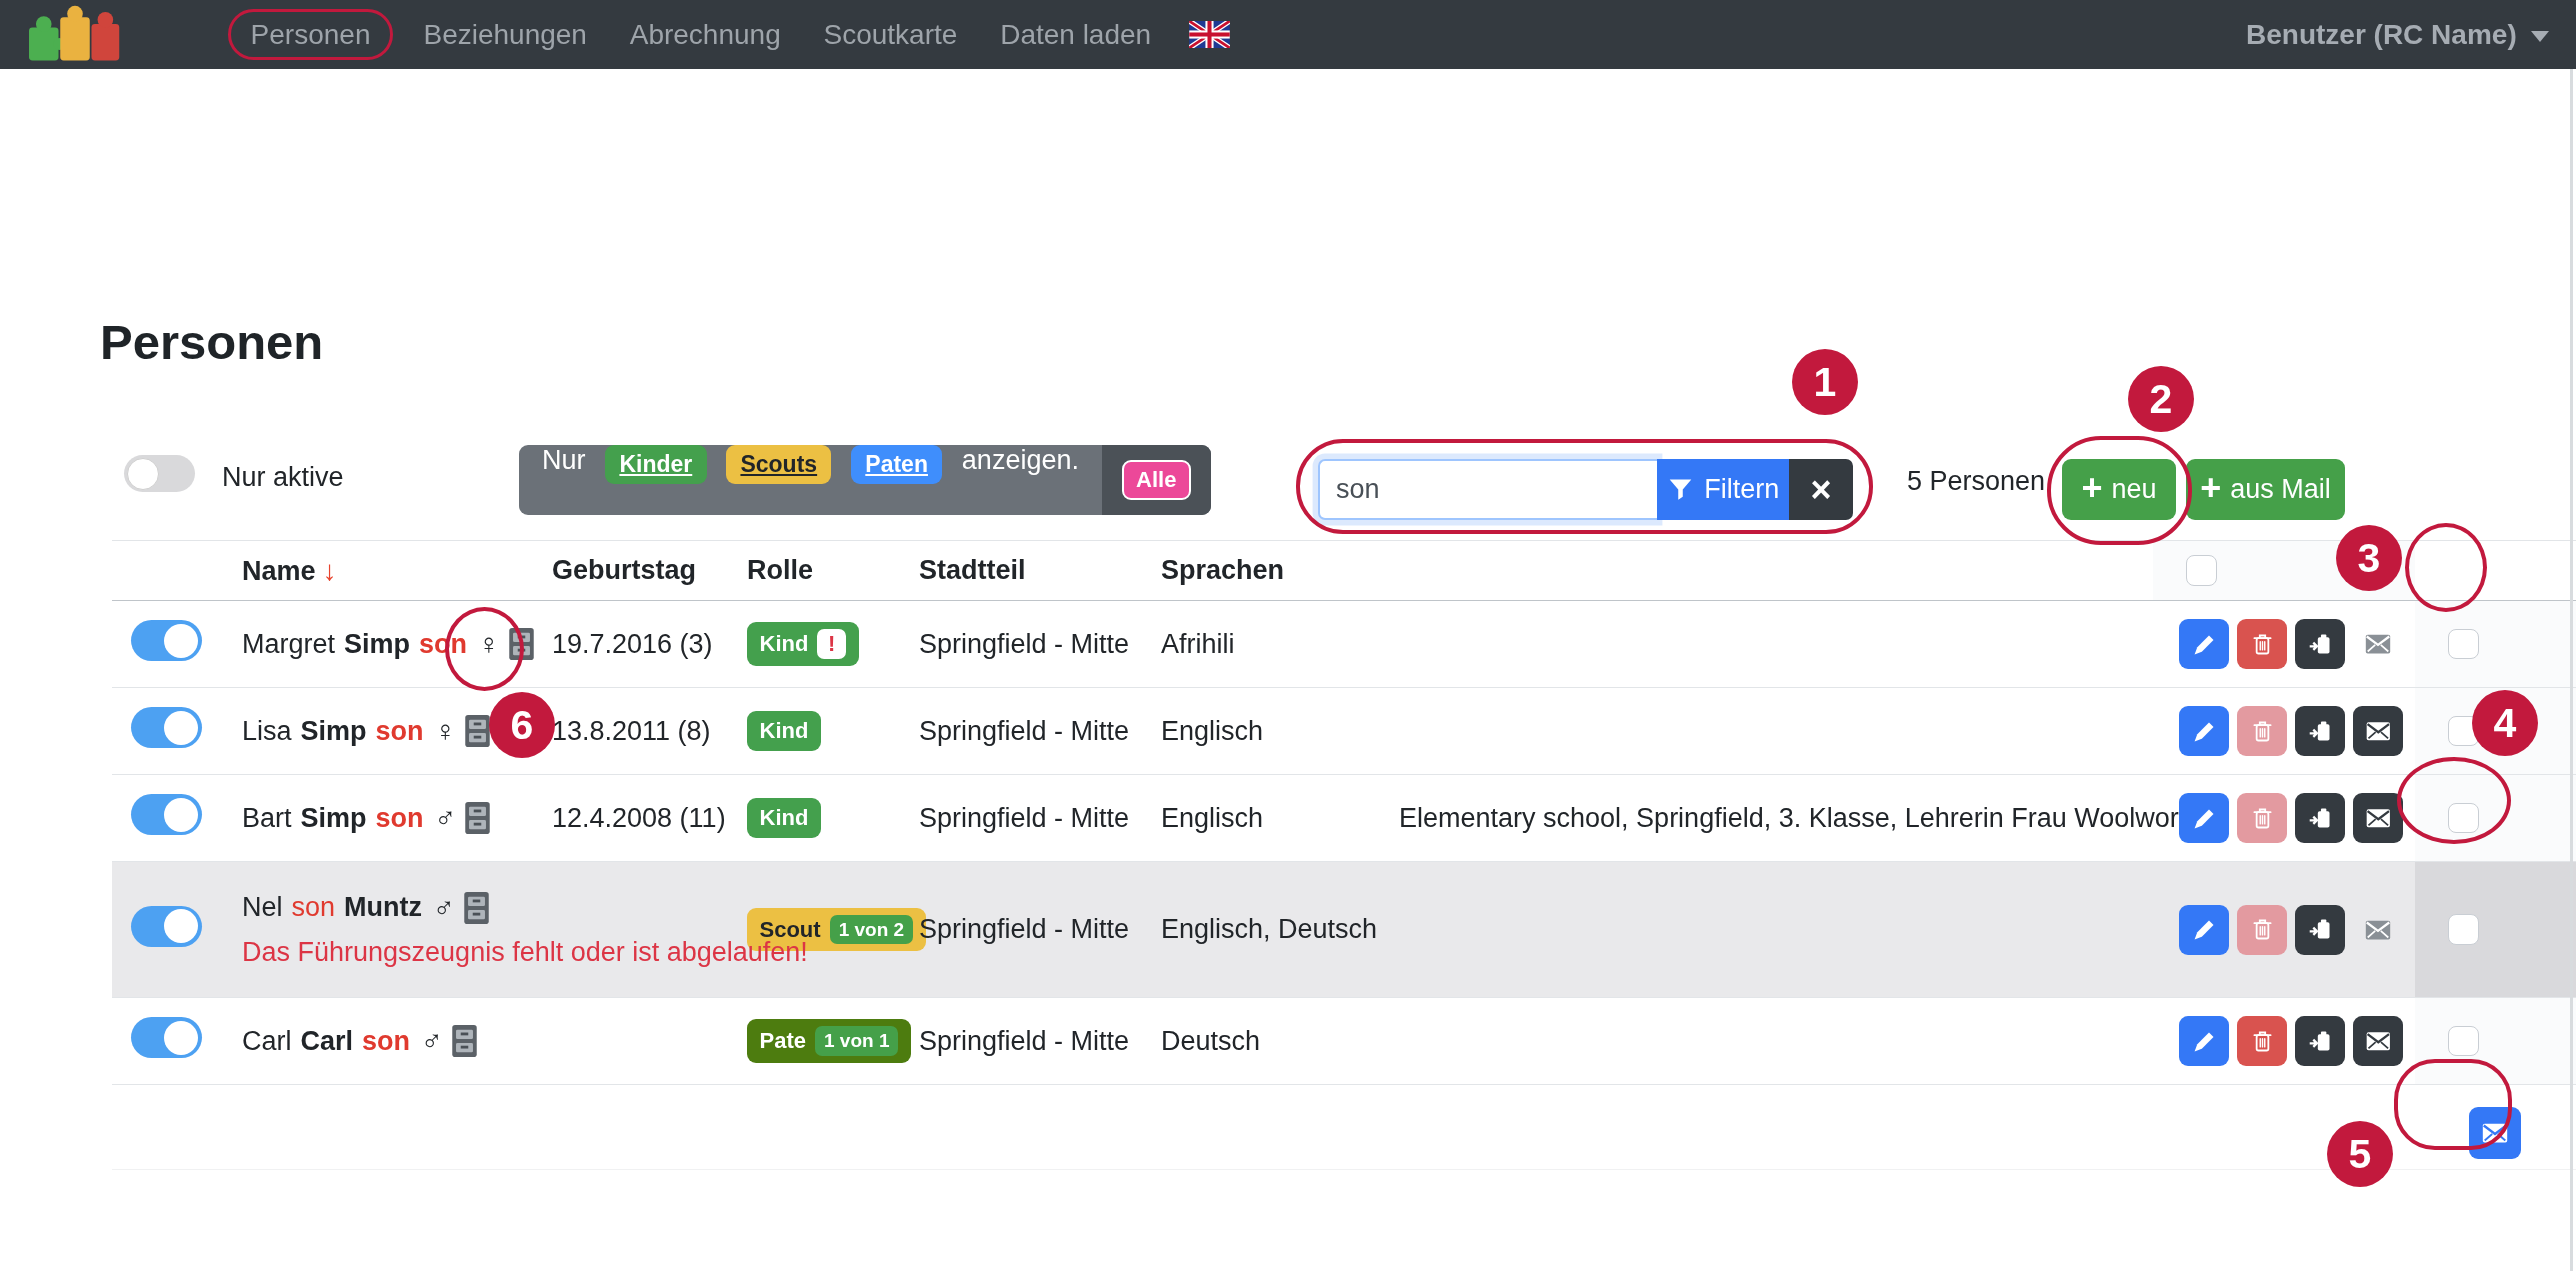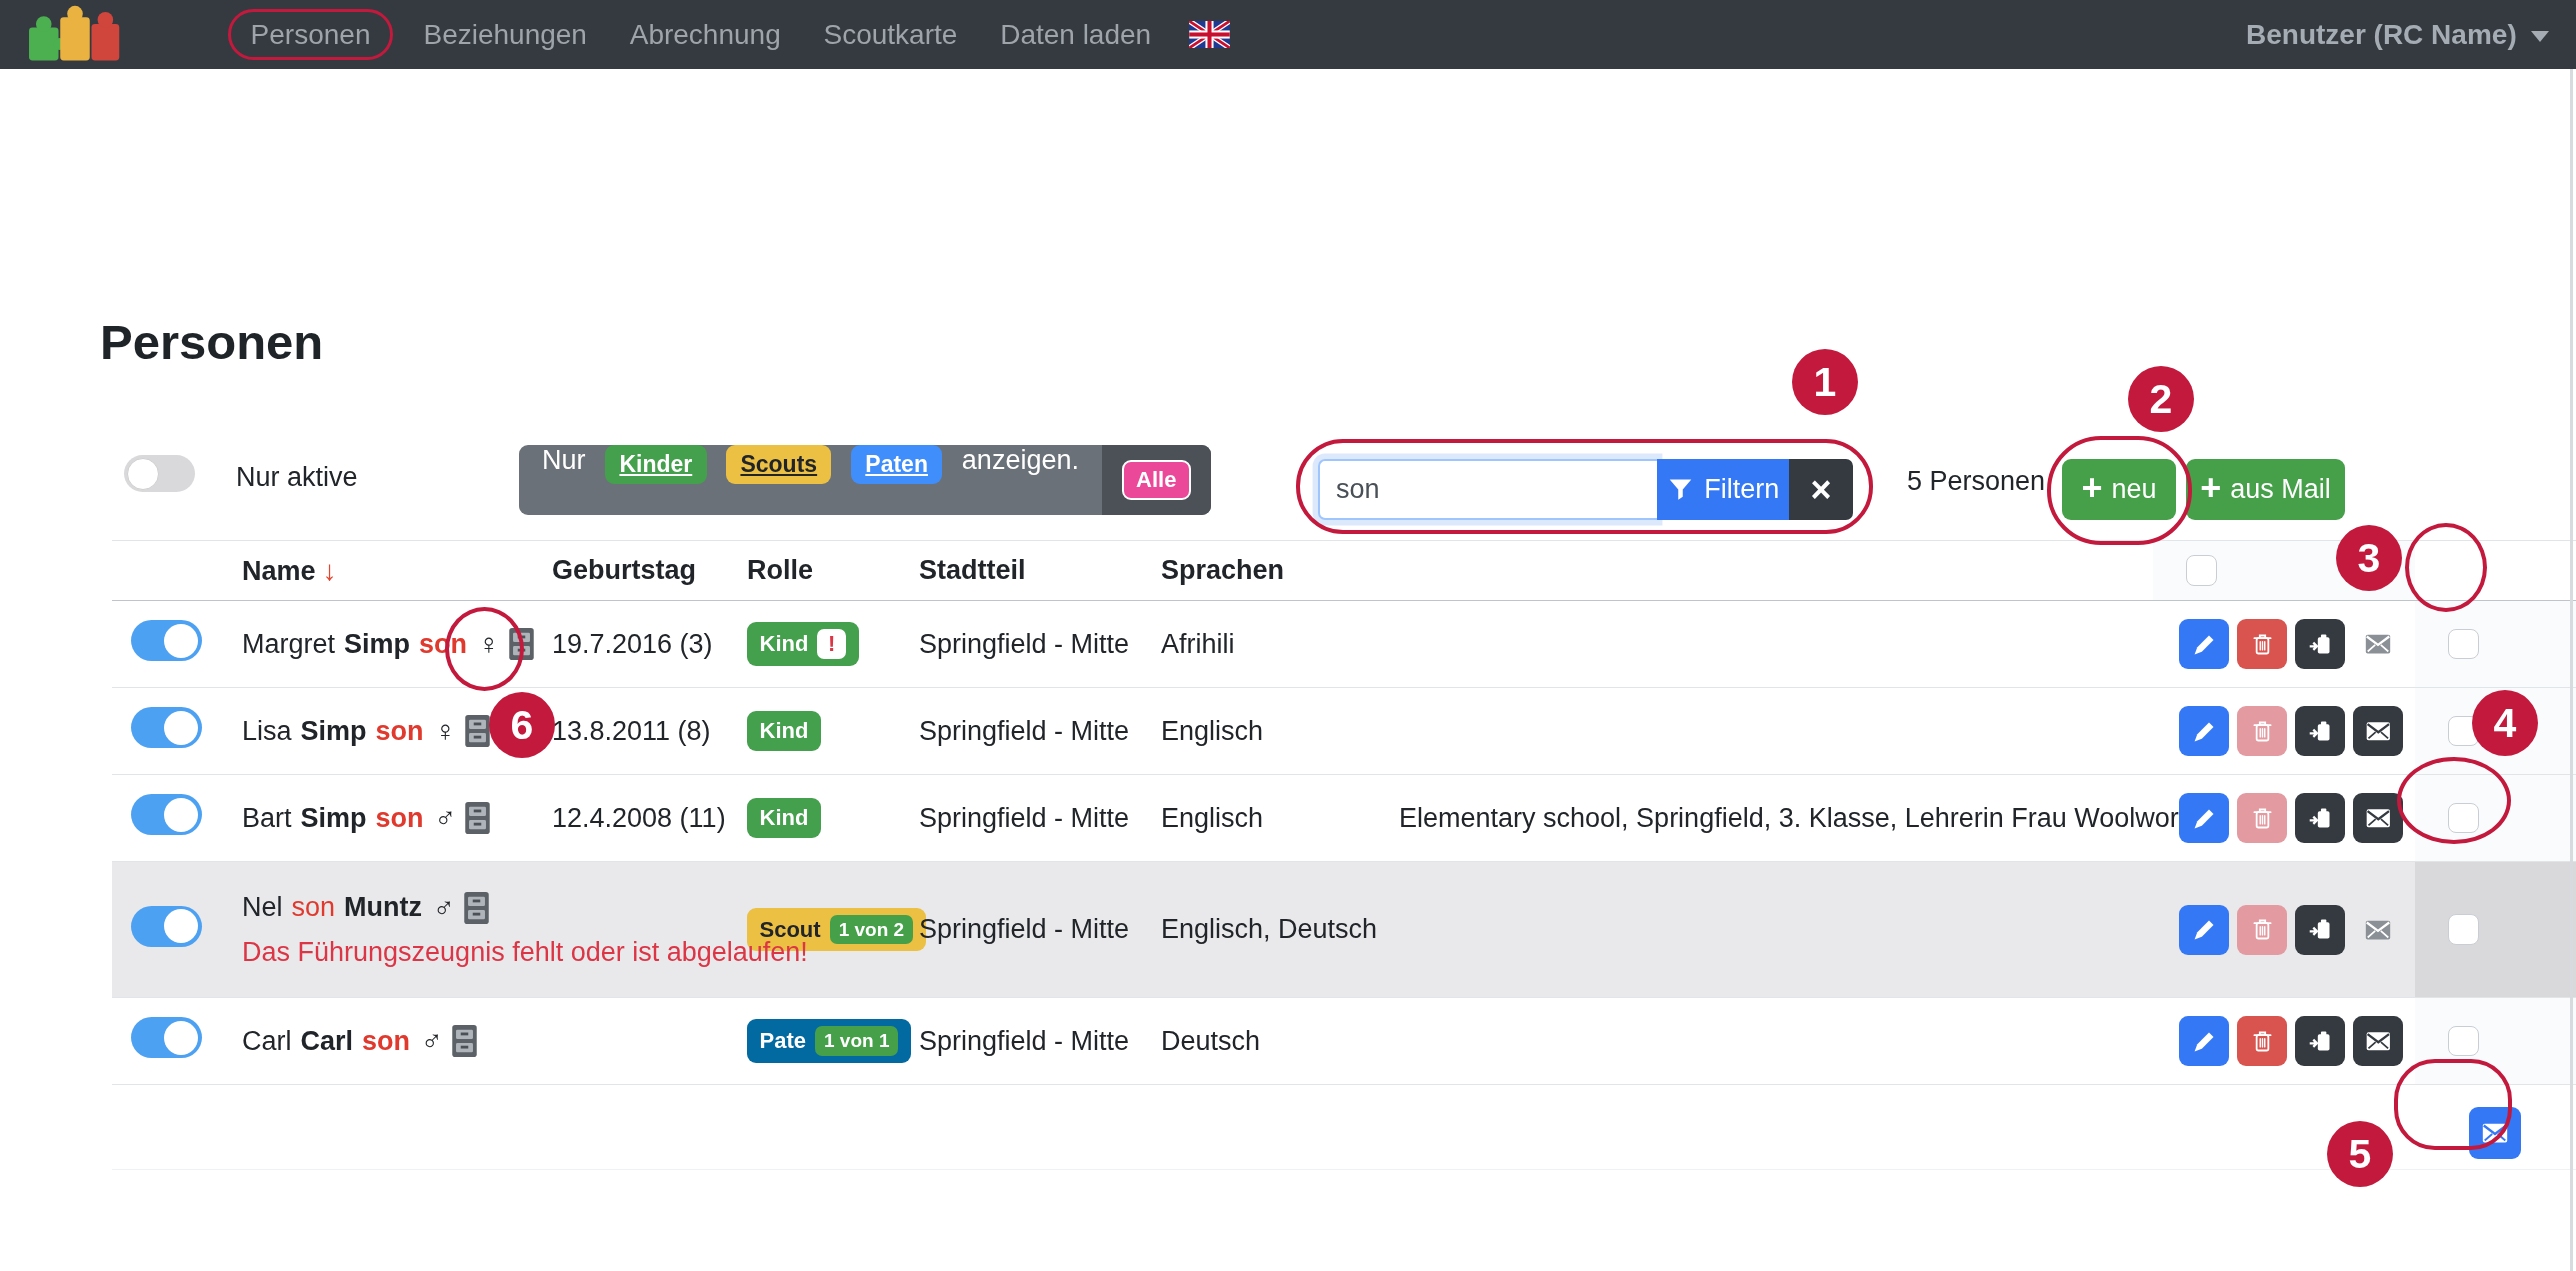--- a/index.html
+++ b/index.html
@@ -20,21 +20,21 @@
 
   
   .page-title{position:absolute;left:100px;top:314px;margin:0;font-size:49px;font-weight:bold;color:#1f2428;}
 
   
   .controls{position:absolute;left:0;top:0;width:100%;height:0;}
   .switch{border-radius:892px;position:relative;}
   .switch .knob{position:absolute;border-radius:50%;background:#fff;}
   .switch.off{position:absolute;left:124px;top:455px;width:71px;height:37px;background:#d9d9db;}
   .switch.off .knob{left:2.7px;top:2.7px;width:32px;height:32px;border:0.9px solid #cfcfcf;box-sizing:border-box;}
-  .only-active{position:absolute;left:236px;top:462px;font-size:27px;}
+  .only-active{position:absolute;left:222px;top:462px;font-size:27px;}
 
   .filter-pill{position:absolute;left:519px;top:445px;height:70px;background:#6b7178;border-radius:9px;
                display:flex;align-items:stretch;overflow:hidden;}
   .fp-main{display:flex;align-items:flex-start;gap:19.6px;padding:0 23px;color:#fff;font-size:27px;}
   .fbadge{font-weight:bold;font-size:23px;padding:6.2px 14.3px;border-radius:9px;cursor:pointer;text-decoration:underline;}
   .fbadge.kinder{background:#44a04d;color:#fff;}
   .fbadge.scouts{background:#ecc043;color:#212529;}
   .fbadge.paten{background:#3f8efc;color:#fff;}
   .fp-all{background:#4b5157;display:flex;align-items:center;padding:0 19.6px;}
   .all-chip{background:#ec4899;border:2.7px solid #fff;border-radius:9px;color:#fff;font-weight:bold;
@@ -68,21 +68,21 @@
   .switch.on .knob{right:3.6px;top:3.6px;width:34px;height:34px;}
   .name-line{display:flex;align-items:center;gap:9px;white-space:nowrap;}
   .name-line .b{font-weight:bold;}
   .name-line .r{color:#e03a2f;}
   .gender{font-size:29.5px;margin-left:1.8px;}
   .warn-line{color:#dc3545;font-size:27px;white-space:nowrap;margin-top:12.5px;position:relative;z-index:2;}
   .rbadge{display:inline-flex;align-items:center;gap:9px;font-weight:bold;font-size:22px;
           padding:7.1px 12.5px;border-radius:9px;white-space:nowrap;}
   .rbadge.kind{background:#44a04d;color:#fff;}
   .rbadge.scout{background:#ecc043;color:#212529;}
-  .rbadge.pate{background:#0369a1;color:#fff;justify-content:flex-end;}
+  .rbadge.pate{background:#4d7c0f;color:#fff;justify-content:flex-end;}
   .alert-pill{background:#fff;color:#dc3545;border-radius:7.1px;padding:1.8px 10.7px;font-weight:900;font-size:22px;}
   .count-pill{background:#45a049;color:#fff;border-radius:7.1px;padding:3.6px 9px;font-size:19px;font-weight:bold;}
   .col-school{white-space:nowrap;overflow:visible;}
   .col-actions{display:flex;gap:8px;padding-left:26px;align-items:center;}
   .abtn{width:50px;height:50px;border-radius:9px;border:none;display:flex;align-items:center;
         justify-content:center;cursor:pointer;padding:0;}
   .abtn.edit{background:#3478f6;}
   .abtn.del{background:#d9534f;}
   .abtn.del.muted{background:#e39aa0;}
   .abtn.dark{background:#343a40;}

